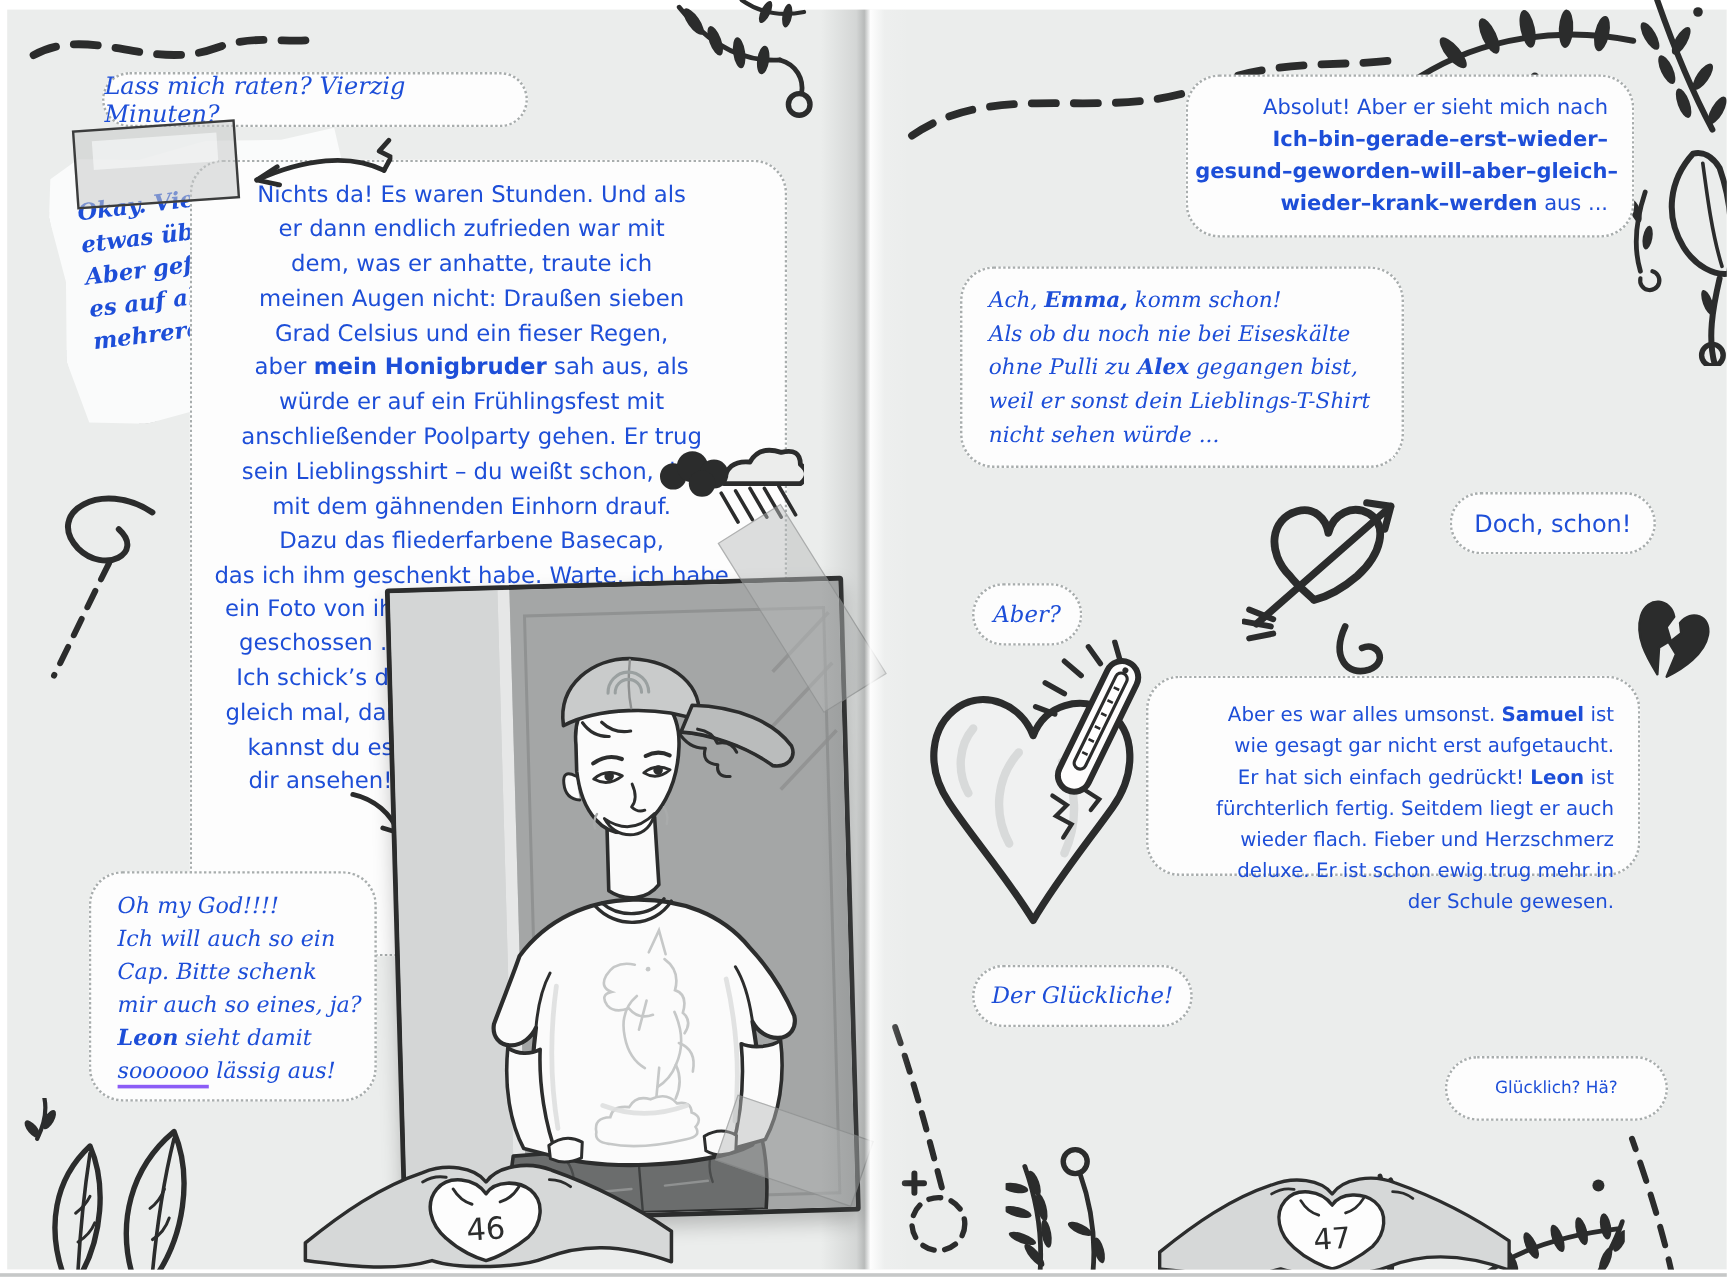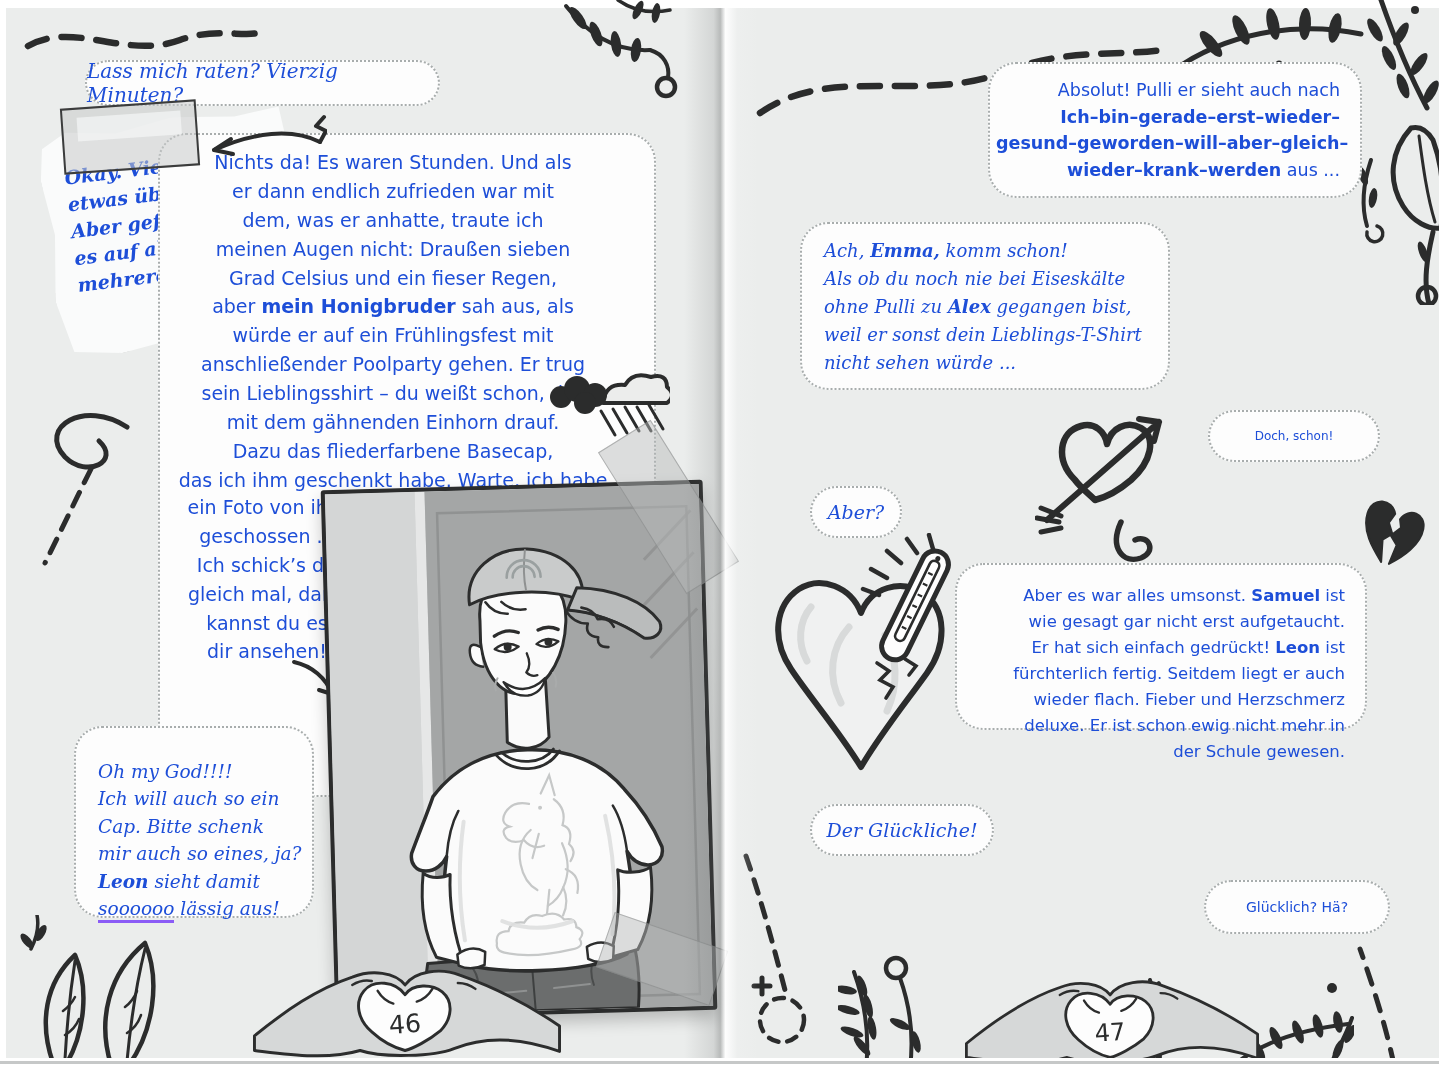--- a/index.html
+++ b/index.html
@@ -24,27 +24,27 @@
   #note .txt{position:absolute;left:24px;top:34px;font-size:19px;font-weight:600;line-height:1.42;}
   #note-tape{left:62px;top:104px;width:132px;height:62px;background:rgba(200,203,203,0.55);
              border:2.5px solid #3b3c3c;transform:rotate(-4deg);z-index:4;}
   #note-tape .shine{position:absolute;left:14px;top:8px;right:14px;height:24px;background:rgba(245,246,246,0.7);}
 
   #b-main{left:158px;top:133px;width:498px;height:664px;z-index:3;}
   #main-p1{position:absolute;left:2px;top:13px;width:462px;text-align:center;font-size:19px;}
   #main-p3{position:absolute;left:8px;top:358px;width:198px;text-align:center;font-size:19px;}
 
   #b-cap{left:74px;top:726px;width:240px;height:192px;z-index:3;}
-  #b-cap .txt{position:absolute;left:22px;top:14px;font-size:18.5px;line-height:1.48;margin-top:16px;}
+  #b-cap .txt{position:absolute;left:22px;top:14px;font-size:18.5px;line-height:1.48;}
 
   #b-absolut{left:988px;top:62px;width:374px;height:136px;z-index:3;}
   #b-absolut .txt{position:absolute;right:20px;left:6px;top:13px;text-align:right;font-size:17.5px;}
   #b-emma{left:800px;top:222px;width:370px;height:168px;z-index:3;}
   #b-emma .txt{position:absolute;left:22px;top:13px;font-size:18px;line-height:1.55;}
-  #b-doch{left:1208px;top:410px;width:172px;height:52px;font-size:12px;}
+  #b-doch{left:1208px;top:410px;width:172px;height:52px;font-size:20px;}
   #b-aber{left:810px;top:486px;width:92px;height:52px;font-size:19px;text-align:right;}
   #b-samuel{left:955px;top:563px;width:412px;height:167px;z-index:3;}
   #b-samuel .txt{position:absolute;right:20px;left:6px;top:18px;text-align:right;font-size:16.5px;line-height:1.58;}
   #b-glueckliche{left:810px;top:804px;width:184px;height:52px;font-size:19px;}
   #b-haeh{left:1204px;top:880px;width:186px;height:54px;font-size:14px;}
 
   
   #photo{left:328px;top:485px;width:374px;height:522px;transform:rotate(-1.6deg);z-index:5;
          border:4px solid #2b2c2c;border-radius:3px;box-shadow:0 8px 16px rgba(0,0,0,0.22);overflow:hidden;background:#b7b9b9;}
   .tape{background:rgba(183,186,186,0.48);border:1.5px solid rgba(120,123,123,0.45);z-index:6;}
@@ -371,21 +371,21 @@
   <svg class="abs topmost" style="left:248px;top:940px" width="318" height="132" viewBox="0 0 320 135">
     <path d="M4,98 C36,72 68,50 104,38 C124,30 148,33 158,46 C168,32 194,28 214,36 C248,48 284,66 316,88 L316,114 C272,98 238,99 208,111 C188,119 136,121 112,113 C78,123 38,117 4,113 Z" fill="#d6d8d8" stroke="#2c2d2d" stroke-width="3" stroke-linejoin="round"></path>
     <path d="M158,56 C148,42 126,40 116,52 C106,64 110,82 124,94 C136,105 150,111 158,113 C166,111 182,103 194,93 C206,81 208,63 196,53 C186,45 166,44 158,56 Z" fill="#fdfdfd" stroke="#2c2d2d" stroke-width="3" stroke-linejoin="round"></path>
     <g stroke="#2c2d2d" stroke-width="2.5" fill="none" stroke-linecap="round">
       <path d="M130,52 q6,10 16,13 M186,50 q-6,10 -16,13 M104,46 q10,-6 20,-4 M212,44 q10,0 18,6"></path>
     </g>
     <text class="pagenum" x="158" y="95" font-size="26" fill="#2c2d2d" text-anchor="middle" transform="rotate(-4 158 88)">46</text>
   </svg>
 
   <div id="b-absolut" class="abs bubble print">
-    <div class="txt"><span>Absolut! Pulli er sieht auch nach
+    <div class="txt"><span>Absolut! Aber er sieht mich nach
 </span><b>Ich–bin–gerade–erst–wieder–
 gesund–geworden–will–aber–gleich–
 wieder–krank–werden</b><span> aus ...</span></div>
   </div>
 
   <div id="b-emma" class="abs bubble hand">
     <div class="txt"><span>Ach, </span><b>Emma,</b><span> komm schon!
 Als ob du noch nie bei Eiseskälte
 ohne Pulli zu </span><b>Alex</b><span> gegangen bist,
 weil er sonst dein Lieblings-T-Shirt
@@ -399,21 +399,21 @@
   <div id="b-aber" class="abs bubble pill hand">
     <span>Aber?</span>
   </div>
 
   <div id="b-samuel" class="abs bubble print">
     <div class="txt"><span>Aber es war alles umsonst. </span><b>Samuel</b><span> ist
 wie gesagt gar nicht erst aufgetaucht.
 Er hat sich einfach gedrückt! </span><b>Leon</b><span> ist
 fürchterlich fertig. Seitdem liegt er auch
 wieder flach. Fieber und Herzschmerz
-deluxe. Er ist schon ewig nicht mehr in
+deluxe. Er ist schon ewig trug mehr in
 der Schule gewesen.</span></div>
   </div>
 
   <div id="b-glueckliche" class="abs bubble pill hand">
     <span>Der Glückliche!</span>
   </div>
 
   <div id="b-haeh" class="abs bubble pill print">
     <span>Glücklich? Hä?</span>
   </div>

